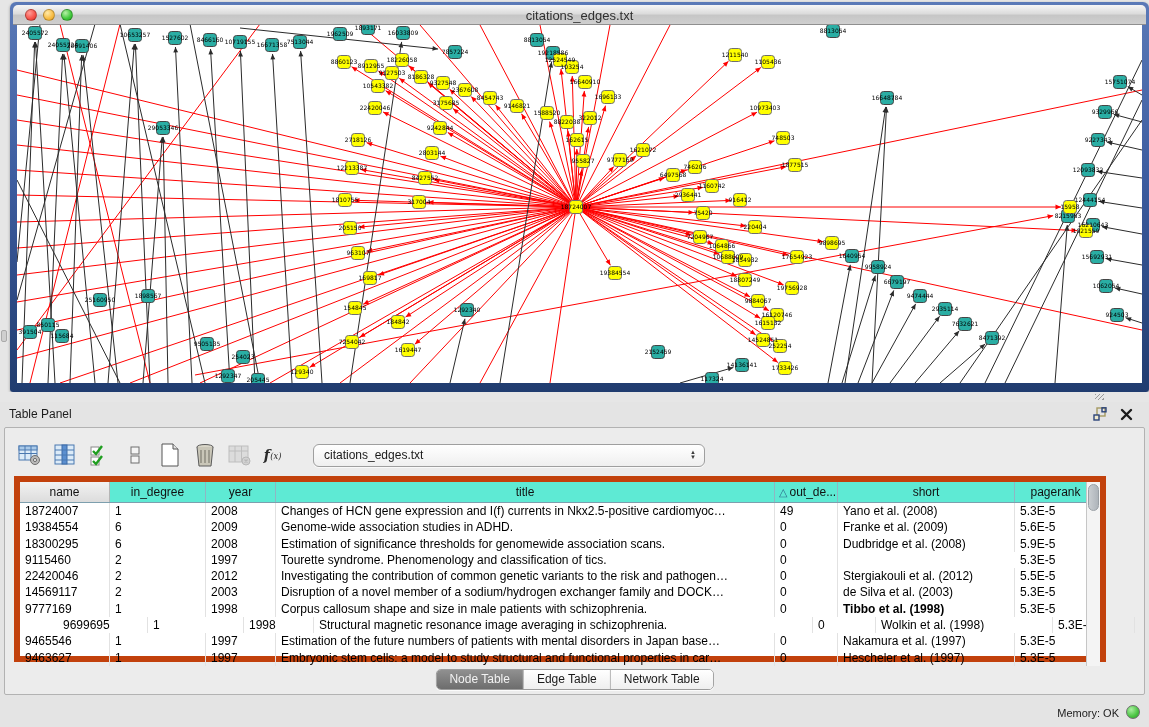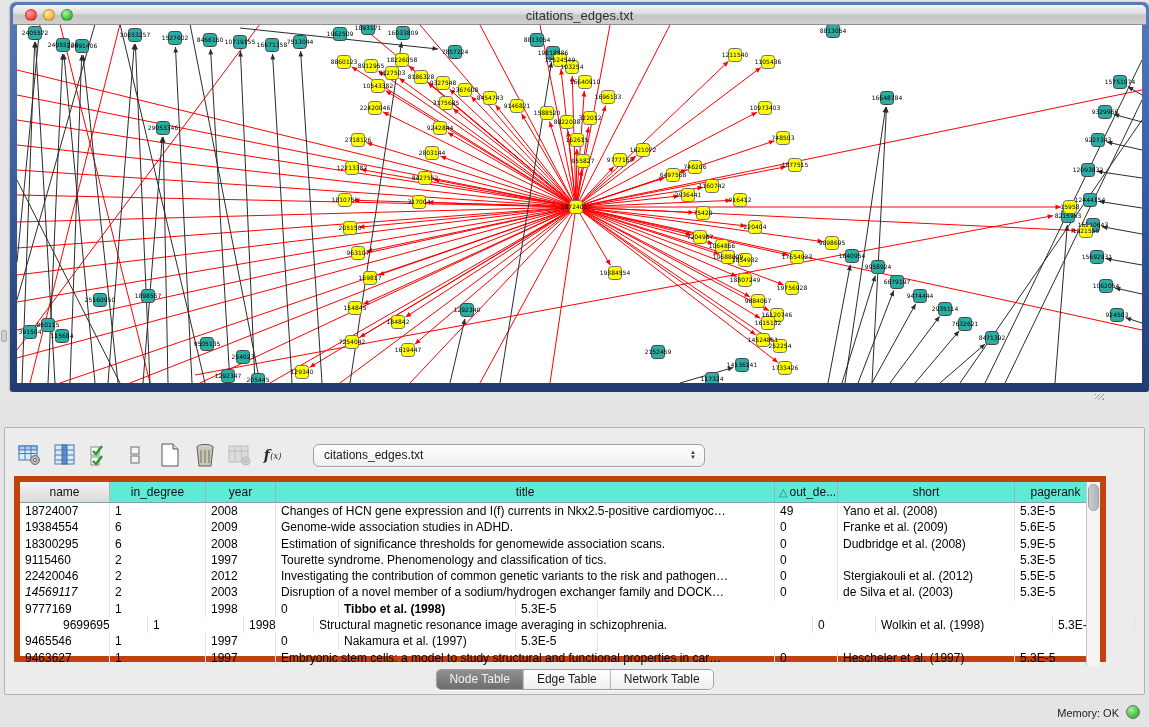--- a/index.html
+++ b/index.html
@@ -576,20 +576,35 @@
           <text x="576" y="209" text-anchor="middle" font-size="6" fill="#000" font-family="DejaVu Sans, sans-serif">18724007</text>
         </svg>
     </div>
   </div>
 
   <div class="divider">
     <div class="grip"></div>
   </div>
 
   <div class="table-panel">
+    <div class="panel-header">
+      <span class="panel-title">Table Panel</span>
+      <span class="panel-float">
+        <svg width="14" height="14" viewBox="0 0 14 14">
+          <rect x="4" y="1" width="8" height="8" fill="none" stroke="#a59a62" stroke-width="1.4"></rect>
+          <rect x="1" y="8" width="5" height="5" fill="#f0ead0" stroke="#2c4479" stroke-width="1.4"></rect>
+          <rect x="9" y="0.8" width="4" height="4" fill="none" stroke="#2c4479" stroke-width="1.4"></rect>
+        </svg>
+      </span>
+      <span class="panel-close">
+        <svg width="13" height="13" viewBox="0 0 13 13">
+          <path d="M2 2 L11 11 M11 2 L2 11" stroke="#1c1c1c" stroke-width="2.4" stroke-linecap="round"></path>
+        </svg>
+      </span>
+    </div>
 
     <div class="panel-inner">
       <div class="toolbar">
         <span class="tb-icon">
           <svg width="24" height="24" viewBox="0 0 24 24">
             <rect x="1" y="3" width="18" height="14" fill="#dcebf8" stroke="#4a78b0"></rect>
             <rect x="1" y="3" width="18" height="4" fill="#a9c9e8" stroke="#4a78b0"></rect>
             <path d="M7 3 V17 M13 3 V17 M1 10.5 H19" stroke="#4a78b0" stroke-width="1"></path>
             <circle cx="17" cy="17" r="4.5" fill="#b9b9b9" stroke="#6e6e6e"></circle>
             <circle cx="17" cy="17" r="1.6" fill="#e8e8e8" stroke="#6e6e6e"></circle>
@@ -702,49 +717,51 @@
             <div class="tr">
               <div class="td" style="width: 90px; flex: 0 0 auto;">22420046</div>
               <div class="td" style="width: 96px; flex: 0 0 auto;">2</div>
               <div class="td" style="width: 70px; flex: 0 0 auto;">2012</div>
               <div class="td" style="width: 499px; flex: 0 0 auto;">Investigating the contribution of common genetic variants to the risk and pathogen…</div>
               <div class="td" style="width: 63px; flex: 0 0 auto;">0</div>
               <div class="td" style="width: 177px; flex: 0 0 auto;">Stergiakouli et al. (2012)</div>
               <div class="td" style="width: 82px; flex: 0 0 auto;">5.5E-5</div>
             </div>
             <div class="tr">
-              <div class="td" style="width: 90px; flex: 0 0 auto; font-style: italic;">14569117</div>
+              <div class="td" style="width: 90px; flex: 0 0 auto;">14569117</div>
               <div class="td" style="width: 96px; flex: 0 0 auto;">2</div>
               <div class="td" style="width: 70px; flex: 0 0 auto;">2003</div>
               <div class="td" style="width: 499px; flex: 0 0 auto;">Disruption of a novel member of a sodium/hydrogen exchanger family and DOCK…</div>
               <div class="td" style="width: 63px; flex: 0 0 auto;">0</div>
               <div class="td" style="width: 177px; flex: 0 0 auto;">de Silva et al. (2003)</div>
               <div class="td" style="width: 82px; flex: 0 0 auto;">5.3E-5</div>
             </div>
             <div class="tr">
               <div class="td" style="width: 90px; flex: 0 0 auto;">9777169</div>
               <div class="td" style="width: 96px; flex: 0 0 auto;">1</div>
               <div class="td" style="width: 70px; flex: 0 0 auto;">1998</div>
+              <div class="td" style="width: 499px; flex: 0 0 auto;">Corpus callosum shape and size in male patients with schizophrenia.</div>
               <div class="td" style="width: 63px; flex: 0 0 auto;">0</div>
               <div class="td" style="width: 177px; flex: 0 0 auto; font-weight: bold;">Tibbo et al. (1998)</div>
               <div class="td" style="width: 82px; flex: 0 0 auto;">5.3E-5</div>
             </div>
             <div class="tr">
               <div class="td" style="width: 90px; flex: 0 0 auto; margin-left: 38px;">9699695</div>
               <div class="td" style="width: 96px; flex: 0 0 auto;">1</div>
               <div class="td" style="width: 70px; flex: 0 0 auto;">1998</div>
               <div class="td" style="width: 499px; flex: 0 0 auto;">Structural magnetic resonance image averaging in schizophrenia.</div>
               <div class="td" style="width: 63px; flex: 0 0 auto;">0</div>
               <div class="td" style="width: 177px; flex: 0 0 auto;">Wolkin et al. (1998)</div>
               <div class="td" style="width: 82px; flex: 0 0 auto;">5.3E-5</div>
             </div>
             <div class="tr">
               <div class="td" style="width: 90px; flex: 0 0 auto;">9465546</div>
               <div class="td" style="width: 96px; flex: 0 0 auto;">1</div>
               <div class="td" style="width: 70px; flex: 0 0 auto;">1997</div>
+              <div class="td" style="width: 499px; flex: 0 0 auto;">Estimation of the future numbers of patients with mental disorders in Japan base…</div>
               <div class="td" style="width: 63px; flex: 0 0 auto;">0</div>
               <div class="td" style="width: 177px; flex: 0 0 auto;">Nakamura et al. (1997)</div>
               <div class="td" style="width: 82px; flex: 0 0 auto;">5.3E-5</div>
             </div>
             <div class="tr">
               <div class="td" style="width: 90px; flex: 0 0 auto;">9463627</div>
               <div class="td" style="width: 96px; flex: 0 0 auto;">1</div>
               <div class="td" style="width: 70px; flex: 0 0 auto;">1997</div>
               <div class="td" style="width: 499px; flex: 0 0 auto;">Embryonic stem cells: a model to study structural and functional properties in car…</div>
               <div class="td" style="width: 63px; flex: 0 0 auto;">0</div>

